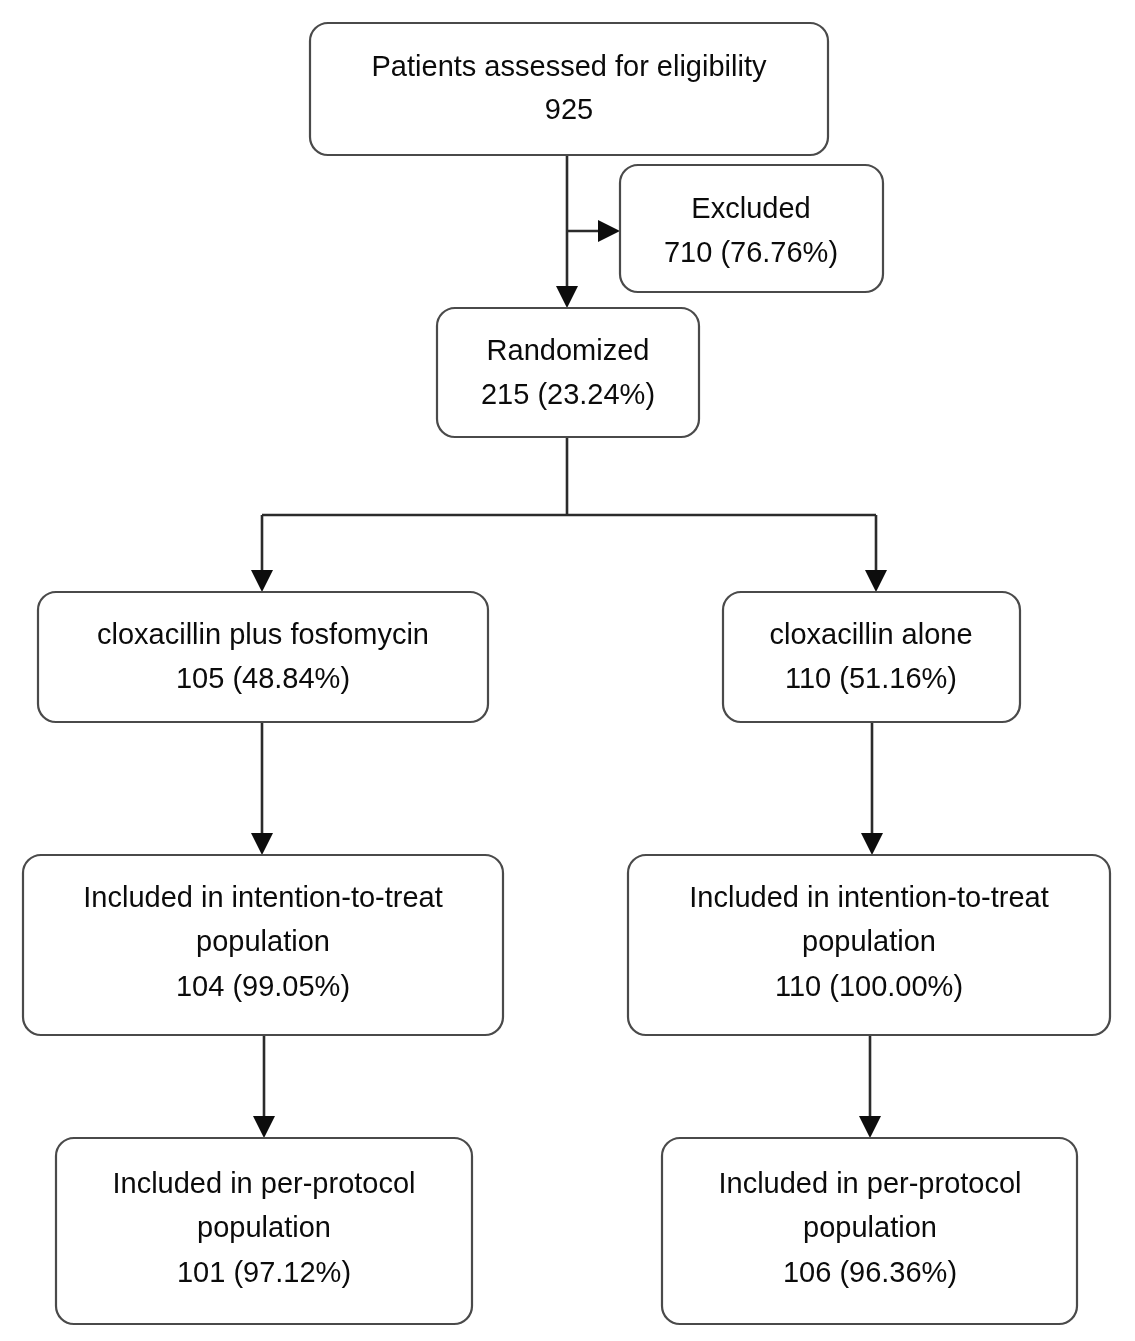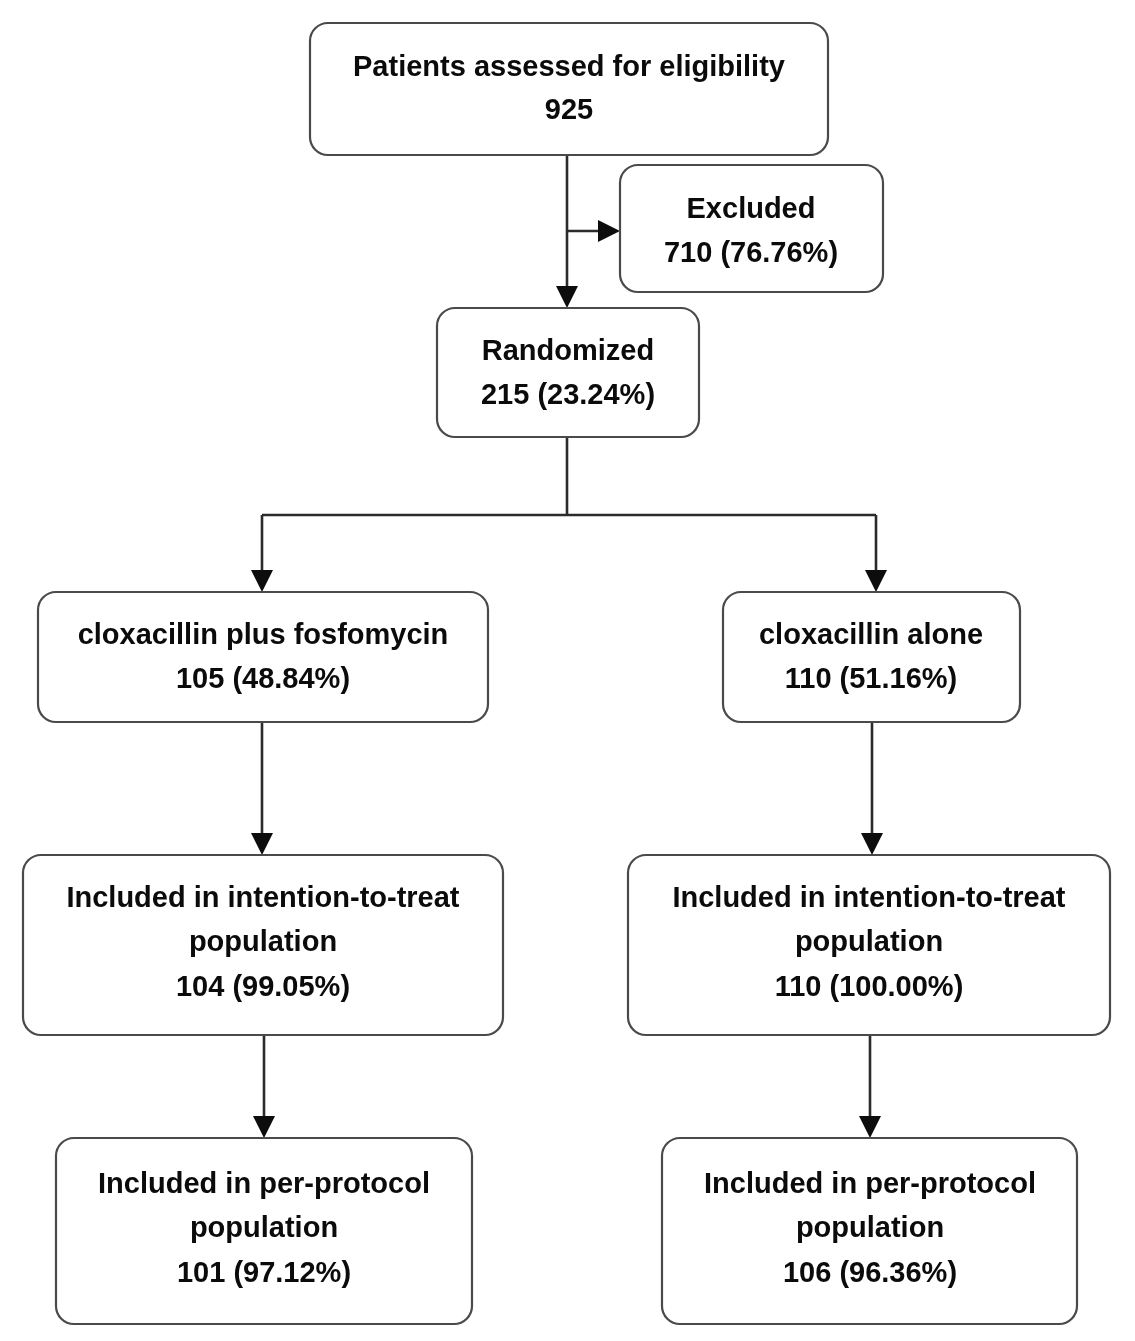--- a/index.html
+++ b/index.html
@@ -11,21 +11,20 @@
     width: 1135px;
     height: 1341px;
     font-family: "Liberation Sans", sans-serif;
     overflow: hidden;
   }
   #flow-root {
     position: relative;
     width: 1135px;
     height: 1341px;
     background: #ffffff;
-    font-weight: bold;
   }
   svg.flow-canvas {
     position: absolute;
     left: 0;
     top: 0;
     width: 1135px;
     height: 1341px;
     display: block;
   }
   .node-box {

